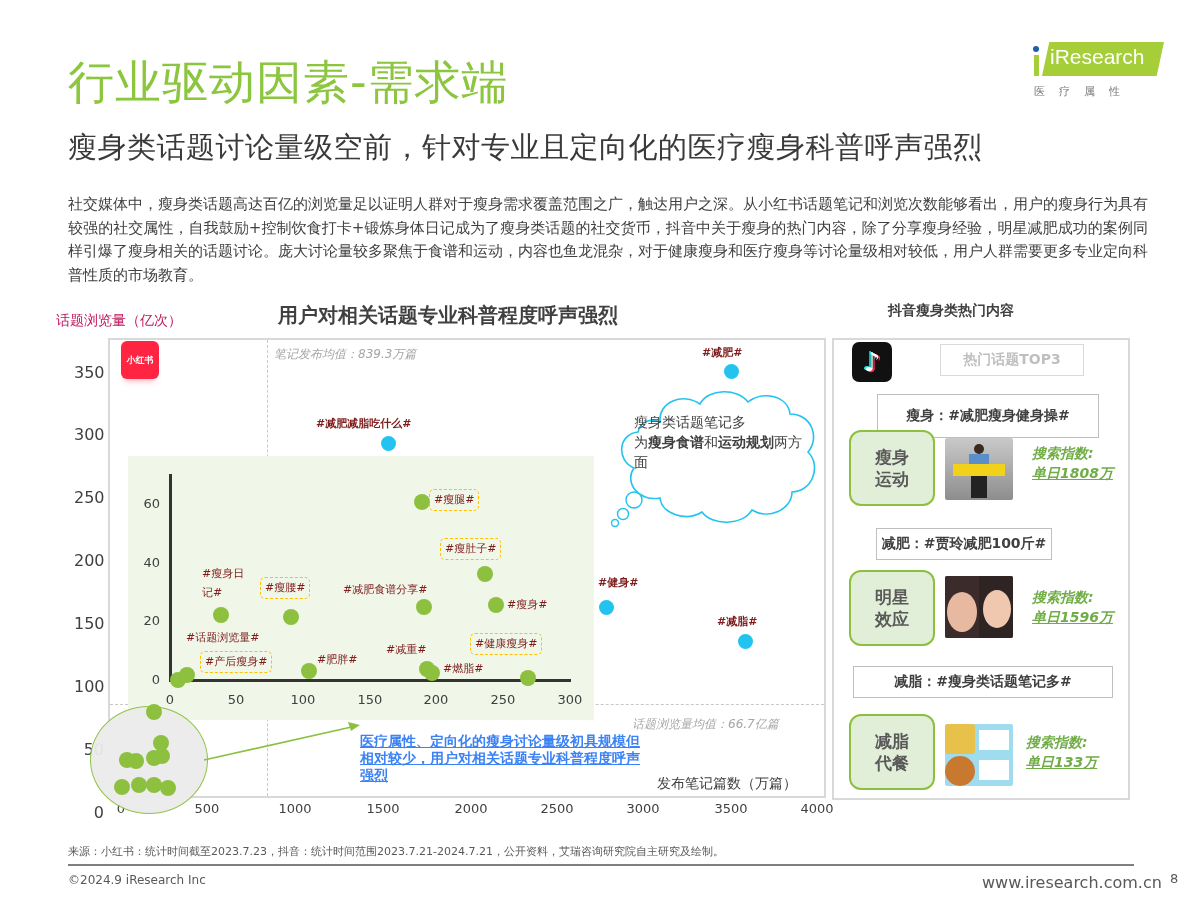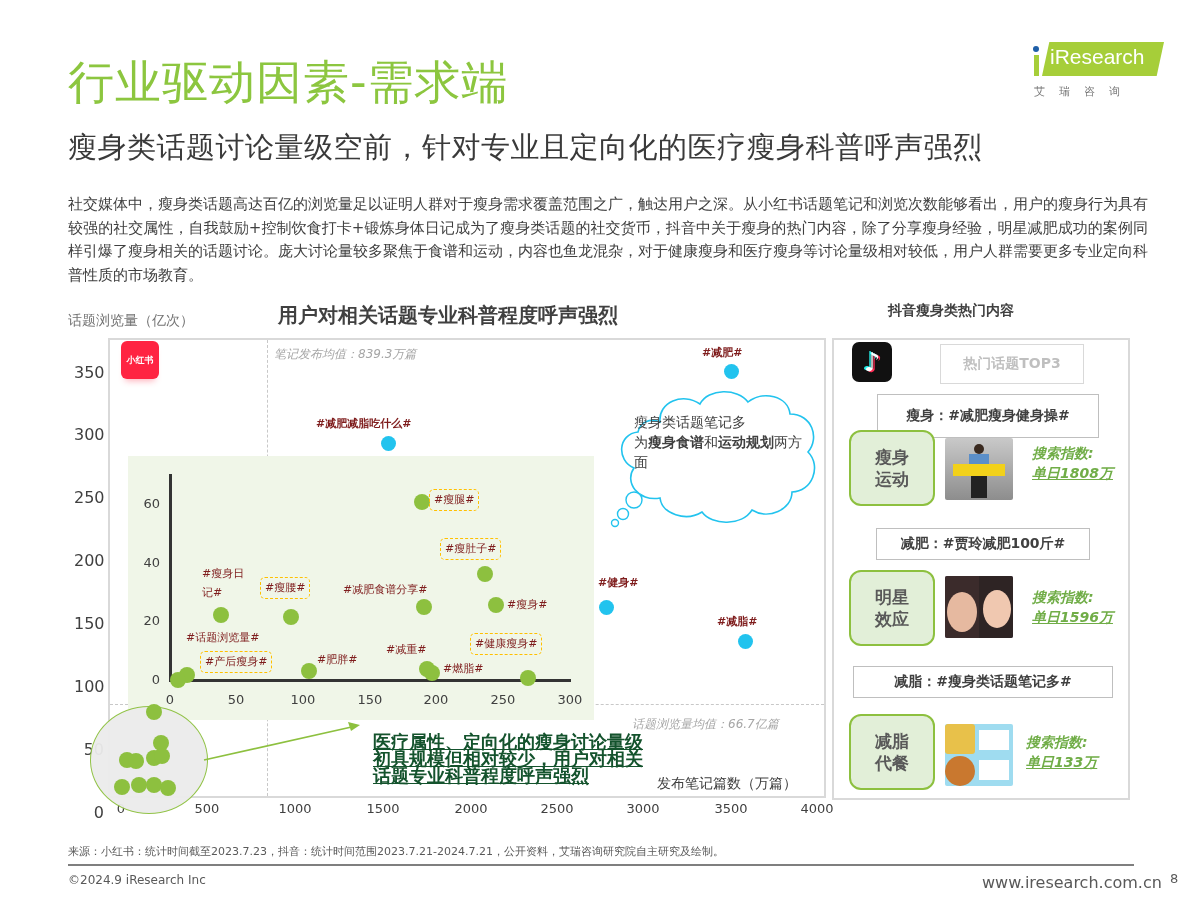--- a/index.html
+++ b/index.html
@@ -13,21 +13,21 @@
   .logo { left: 1030px; top: 42px; width: 140px; height: 60px; }
   .logo-badge { position: absolute; left: 12px; top: 0; width: 122px; height: 34px; background: #a6ce39; clip-path: polygon(6% 0, 100% 0, 94% 100%, 0 100%); }
   .logo-text { position: absolute; left: 20px; top: 3px; color: #ffffff; font-size: 21px; font-family: "Liberation Sans", sans-serif; white-space: nowrap; }
   .logo-i { position: absolute; left: 3px; top: 4px; width: 7px; height: 30px; }
   .logo-i .dot { position: absolute; left: 0; top: 0; width: 6px; height: 6px; border-radius: 50%; background: #1f5fa8; }
   .logo-i .stem { position: absolute; left: 1px; top: 9px; width: 5px; height: 21px; background: #a6ce39; }
   .logo-cn { position: absolute; left: 4px; top: 42px; font-size: 11px; color: #777; letter-spacing: 14px; white-space: nowrap; }
 
   .body-text { left: 68px; top: 193px; width: 1080px; font-size: 15px; line-height: 23.5px; color: #404040; text-align: justify; }
 
-  .y-title { left: 68px; top: 312px; font-size: 14px; color: #737373; white-space: nowrap; }
+  .y-title { left: 56px; top: 312px; font-size: 14px; color: #be185d; white-space: nowrap; }
   .chart-title { left: 278px; top: 302px; font-size: 20px; font-weight: bold; color: #404040; white-space: nowrap; }
   .dy-title { left: 888px; top: 302px; font-size: 14px; font-weight: bold; color: #404040; white-space: nowrap; }
 
   .plot-frame { left: 108px; top: 338px; width: 718px; height: 460px; border: 2px solid #d9d9d9; background: #ffffff; }
   .y-tick { position: absolute; font-size: 16px; color: #404040; width: 30px; text-align: right; left: 74px; margin-top: 24px; }
   .x-tick { position: absolute; font-size: 13px; color: #404040; width: 50px; text-align: center; top: 801px; }
 
   .vmean-line { left: 267px; top: 340px; width: 0; height: 456px; border-left: 1.5px dashed #c8c8c8; }
   .hmean-line { left: 110px; top: 704px; width: 714px; height: 0; border-top: 1.5px dashed #c8c8c8; }
   .mean-label { font-size: 12px; font-style: italic; color: #a6a6a6; white-space: nowrap; }
@@ -42,30 +42,30 @@
 
   .dot { position: absolute; border-radius: 50%; }
   .dot.green { width: 16px; height: 16px; background: #8dc03f; }
   .dot.blue { width: 15px; height: 15px; background: #22c3ee; }
 
   .pt-label { position: absolute; font-size: 11px; color: #7f1d1d; white-space: nowrap; line-height: 16px; }
   .pt-label.bold { font-weight: bold; }
   .pt-label.boxed { border: 1.5px dashed #ffc000; border-radius: 5px; padding: 2px 4px; }
 
   .zoom-circle { left: 90px; top: 706px; width: 118px; height: 108px; border-radius: 50%; background: #ececec; border: 1.5px solid #8dc03f; opacity: 0.95; }
-  .callout { left: 360px; top: 733px; width: 280px; font-size: 18px; line-height: 17px; color: #14532d; font-weight: bold; text-decoration: underline; margin-left: 13px; }
+  .callout { left: 360px; top: 733px; width: 280px; font-size: 14px; line-height: 17px; color: #3b82f6; font-weight: bold; text-decoration: underline; }
   .x-title { left: 657px; top: 775px; font-size: 14px; color: #404040; white-space: nowrap; }
 
   .cloud { left: 608px; top: 382px; width: 216px; height: 146px; }
   .cloud-text { position: absolute; left: 634px; top: 412px; width: 170px; font-size: 14px; line-height: 20px; color: #404040; }
   .cloud-text b { font-weight: bold; }
 
   .dy-panel { left: 832px; top: 338px; width: 298px; height: 462px; border: 2px solid #d9d9d9; background: #fff; }
   .tiktok-logo { left: 852px; top: 342px; width: 40px; height: 40px; background: #111; border-radius: 7px; color: #fff; display: flex; align-items: center; justify-content: center; font-size: 26px; font-weight: bold; text-shadow: -2px -1px 0 #25f4ee, 2px 1px 0 #fe2c55; }
-  .top3 { left: 940px; top: 344px; width: 144px; height: 40px; border: 1.5px solid #d9d9d9; color: #bfbfbf; font-size: 14px; font-weight: bold; display: flex; align-items: center; justify-content: center; }
+  .top3 { left: 940px; top: 344px; width: 144px; height: 32px; border: 1.5px solid #d9d9d9; color: #bfbfbf; font-size: 14px; font-weight: bold; display: flex; align-items: center; justify-content: center; }
   .topic-box { position: absolute; border: 1.5px solid #bfbfbf; background: #fff; font-size: 14px; font-weight: bold; color: #404040; display: flex; align-items: center; justify-content: center; white-space: nowrap; }
   .cat-box { position: absolute; width: 86px; height: 76px; border: 2px solid #8dc03f; border-radius: 12px; background: #e2efd8; color: #595959; font-size: 17px; font-weight: bold; display: flex; align-items: center; justify-content: center; text-align: center; line-height: 22px; }
   .thumb { position: absolute; width: 68px; height: 62px; border-radius: 2px; overflow: hidden; }
   .metric { position: absolute; font-size: 14px; font-style: italic; font-weight: bold; color: #70ad47; line-height: 20px; white-space: nowrap; }
   .metric .val { text-decoration: underline; }
 
   .source { left: 68px; top: 844px; font-size: 11px; color: #595959; white-space: nowrap; }
   .footer-rule { left: 68px; top: 864px; width: 1066px; height: 1.5px; background: #7f7f7f; }
   .copyright { left: 68px; top: 873px; font-size: 12px; color: #595959; }
   .site { left: 982px; top: 873px; font-size: 16px; color: #595959; }
@@ -77,21 +77,21 @@
 <div class="abs page-title">行业驱动因素-需求端</div>
 <div class="abs subtitle">瘦身类话题讨论量级空前，针对专业且定向化的医疗瘦身科普呼声强烈</div>
 
 <div class="abs logo">
   <div class="logo-i">
       <div class="dot"></div>
       <div class="stem"></div>
     </div>
   <div class="logo-badge"></div>
   <div class="logo-text">iResearch</div>
-  <div class="logo-cn">艾瑞咨询</div>
+  <div class="logo-cn">医疗属性</div>
 </div>
 
 <div class="abs body-text">社交媒体中，瘦身类话题高达百亿的浏览量足以证明人群对于瘦身需求覆盖范围之广，触达用户之深。从小红书话题笔记和浏览次数能够看出，用户的瘦身行为具有较强的社交属性，自我鼓励+控制饮食打卡+锻炼身体日记成为了瘦身类话题的社交货币，抖音中关于瘦身的热门内容，除了分享瘦身经验，明星减肥成功的案例同样引爆了瘦身相关的话题讨论。庞大讨论量较多聚焦于食谱和运动，内容也鱼龙混杂，对于健康瘦身和医疗瘦身等讨论量级相对较低，用户人群需要更多专业定向科普性质的市场教育。</div>
 
 <div class="abs y-title">话题浏览量（亿次）</div>
 <div class="abs chart-title">用户对相关话题专业科普程度呼声强烈</div>
 <div class="abs dy-title">抖音瘦身类热门内容</div>
 
 <div class="abs plot-frame"></div>
 
@@ -230,21 +230,21 @@
   <div style="position:absolute; left:29px; top:6px; width:10px; height:10px; border-radius:50%; background:#3a2a20;"></div>
   <div style="position:absolute; left:24px; top:16px; width:20px; height:20px; background:#5b8fc9;"></div>
   <div style="position:absolute; left:8px; top:26px; width:52px; height:12px; background:#f2d11a; font-size:9px; font-weight:bold; color:#222; text-align:center; line-height:12px;"></div>
   <div style="position:absolute; left:26px; top:38px; width:16px; height:22px; background:#222;"></div>
 </div>
 <div class="metric" style="left:1032px; top:443px;">
   <span>搜索指数:</span><br>
   <span class="val">单日1808万</span>
 </div>
 
-<div class="topic-box" style="left:876px; top:528px; width:214px; height:32px;">减肥：#贾玲减肥100斤#</div>
+<div class="topic-box" style="left:876px; top:528px; width:176px; height:32px;">减肥：#贾玲减肥100斤#</div>
 <div class="cat-box" style="left:849px; top:570px;">
   <span><span>明星</span><br><span>效应</span></span>
 </div>
 <div class="thumb" style="left:945px; top:576px; background:#6a5a7a;">
   <div style="position:absolute; left:0; top:0; width:34px; height:62px; background:#3b2b2b;"></div>
   <div style="position:absolute; left:2px; top:16px; width:30px; height:40px; border-radius:50%; background:#e6b9a0;"></div>
   <div style="position:absolute; left:34px; top:0; width:34px; height:62px; background:#2e2424;"></div>
   <div style="position:absolute; left:38px; top:14px; width:28px; height:38px; border-radius:50%; background:#f0c8b0;"></div>
 </div>
 <div class="metric" style="left:1032px; top:587px;">

